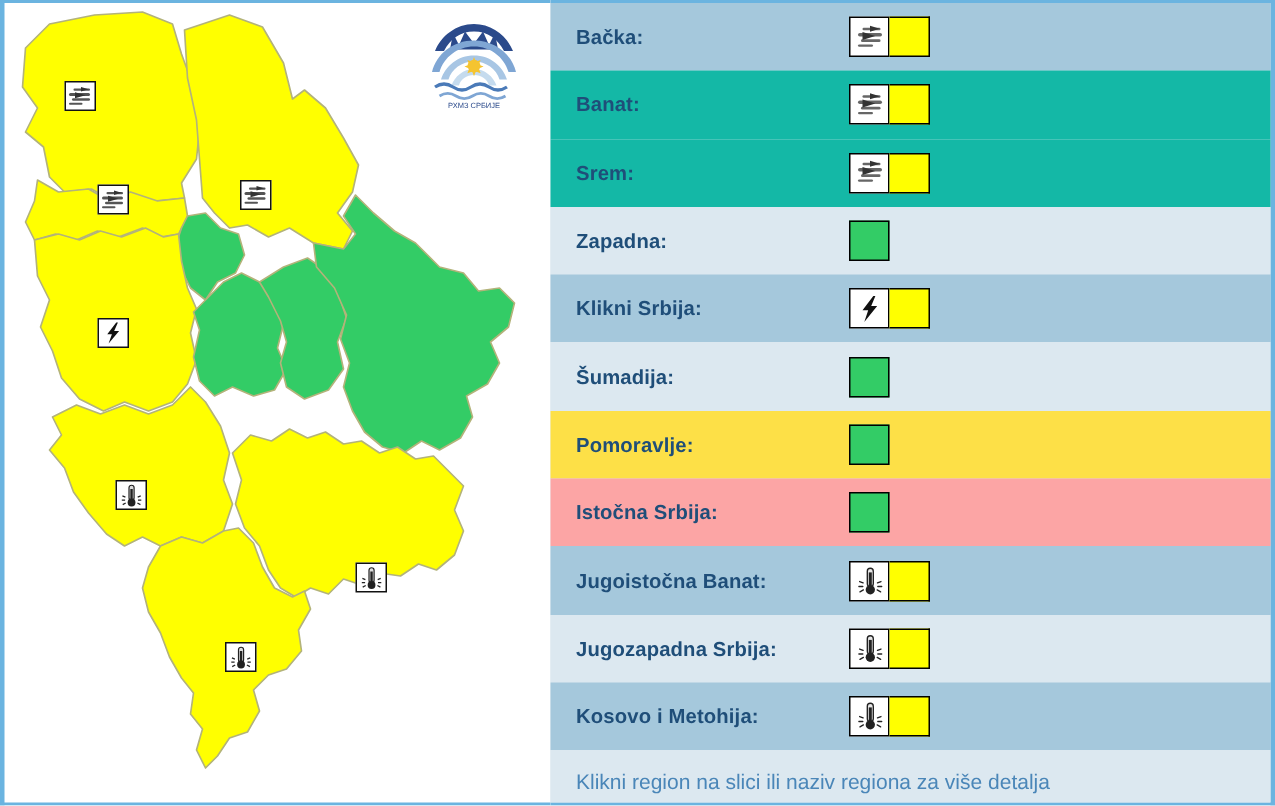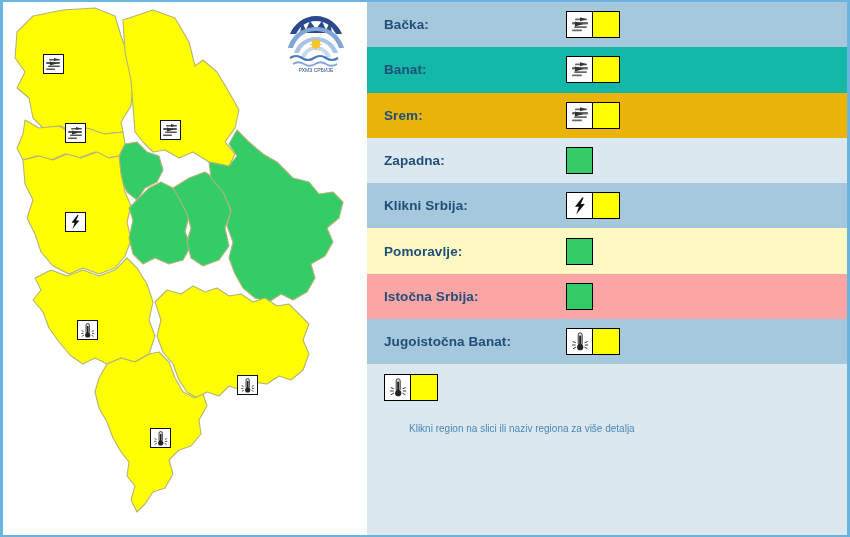--- a/index.html
+++ b/index.html
@@ -94,23 +94,22 @@
   .badge.solid-green  { background: #33cc66; }
 
   .hint-row {
     flex: 1 1 auto;
     display: flex;
     align-items: flex-start;
     padding: 13px 0 0 17px;
   }
   .hint-row .hint-text {
     color: #4a86b8;
-    font-size: 10px;
+    font-size: 14px;
     font-weight: normal;
-    margin-left: 25px;
   }
 </style>
 </head>
 <body>
 
 <div id="page">
 
   <div id="map-panel">
 
     <svg id="map-svg" width="364" height="533" viewBox="0 0 364 533">
@@ -304,21 +303,21 @@
               <rect x="2" y="13.6" width="10" height="1.6" rx=".8"></rect>
               <path d="M10 1.2 l6.5 2 -6.5 2 z" fill="#333333"></path>
               <path d="M5 5.4 l8.5 2.6 -8.5 2.6 z" fill="#333333"></path>
             </g>
           </svg>
         </span>
         <span class="badge solid-yellow"></span>
       </span>
     </div>
 
-    <div class="region-row" style="background:#eab308">
+    <div class="region-row" style="background:#14b8a6">
       <span class="label">Srem:</span>
       <span class="badges">
         <span class="badge">
           <svg width="20" height="18" viewBox="0 0 20 18">
             <g fill="#666666">
               <rect x="5" y="2.5" width="12" height="1.7" rx=".8"></rect>
               <rect x="2" y="6" width="16" height="2.4" rx="1.2"></rect>
               <rect x="4" y="10.2" width="13" height="1.8" rx=".9"></rect>
               <rect x="2" y="13.6" width="10" height="1.6" rx=".8"></rect>
               <path d="M10 1.2 l6.5 2 -6.5 2 z" fill="#333333"></path>
@@ -342,22 +341,28 @@
       <span class="badges">
         <span class="badge">
           <svg width="20" height="20" viewBox="0 0 20 20">
             <path d="M12.2 1.4 L5 10.8 L8.8 10.8 L6.2 18.6 L14.8 8 L10.8 8 L13.6 1.4 Z" fill="#111111"></path>
           </svg>
         </span>
         <span class="badge solid-yellow"></span>
       </span>
     </div>
 
-
-    <div class="region-row" style="background:#fef9c3">
+    <div class="region-row" style="background:#dce8f0">
+      <span class="label">Šumadija:</span>
+      <span class="badges">
+        <span class="badge solid-green"></span>
+      </span>
+    </div>
+
+    <div class="region-row" style="background:#fde047">
       <span class="label">Pomoravlje:</span>
       <span class="badges">
         <span class="badge solid-green"></span>
       </span>
     </div>
 
     <div class="region-row" style="background:#fca5a5">
       <span class="label">Istočna Srbija:</span>
       <span class="badges">
         <span class="badge solid-green"></span>
@@ -382,20 +387,21 @@
                 <line x1="14.8" y1="16.3" x2="17.1" y2="17.6"></line>
               </g>
             </g>
           </svg>
         </span>
         <span class="badge solid-yellow"></span>
       </span>
     </div>
 
     <div class="region-row" style="background:#dce8f0">
+      <span class="label">Jugozapadna Srbija:</span>
       <span class="badges">
         <span class="badge">
           <svg width="20" height="21" viewBox="0 0 20 21">
             <g>
               <rect x="8.2" y="1.8" width="4" height="12.4" rx="2" fill="#e8e8e8" stroke="#222222" stroke-width=".9"></rect>
               <circle cx="10.2" cy="16.2" r="3.1" fill="#222222"></circle>
               <rect x="9.2" y="4.6" width="2" height="11" fill="#222222"></rect>
               <g stroke="#222222" stroke-width=".9" stroke-linecap="round">
                 <line x1="5.4" y1="11.6" x2="3.1" y2="10.7"></line>
                 <line x1="5.2" y1="14" x2="2.6" y2="14"></line>
@@ -404,18 +410,41 @@
                 <line x1="15.2" y1="14" x2="17.8" y2="14"></line>
                 <line x1="14.8" y1="16.3" x2="17.1" y2="17.6"></line>
               </g>
             </g>
           </svg>
         </span>
         <span class="badge solid-yellow"></span>
       </span>
     </div>
 
+    <div class="region-row" style="background:#a5c8dc">
+      <span class="label">Kosovo i Metohija:</span>
+      <span class="badges">
+        <span class="badge">
+          <svg width="20" height="21" viewBox="0 0 20 21">
+            <g>
+              <rect x="8.2" y="1.8" width="4" height="12.4" rx="2" fill="#e8e8e8" stroke="#222222" stroke-width=".9"></rect>
+              <circle cx="10.2" cy="16.2" r="3.1" fill="#222222"></circle>
+              <rect x="9.2" y="4.6" width="2" height="11" fill="#222222"></rect>
+              <g stroke="#222222" stroke-width=".9" stroke-linecap="round">
+                <line x1="5.4" y1="11.6" x2="3.1" y2="10.7"></line>
+                <line x1="5.2" y1="14" x2="2.6" y2="14"></line>
+                <line x1="5.6" y1="16.3" x2="3.3" y2="17.6"></line>
+                <line x1="15" y1="11.6" x2="17.3" y2="10.7"></line>
+                <line x1="15.2" y1="14" x2="17.8" y2="14"></line>
+                <line x1="14.8" y1="16.3" x2="17.1" y2="17.6"></line>
+              </g>
+            </g>
+          </svg>
+        </span>
+        <span class="badge solid-yellow"></span>
+      </span>
+    </div>
 
     <div class="hint-row" style="background:#dce8f0">
       <span class="hint-text">Klikni region na slici ili naziv regiona za više detalja</span>
     </div>
   </div>
 </div>
 
 </body></html>

